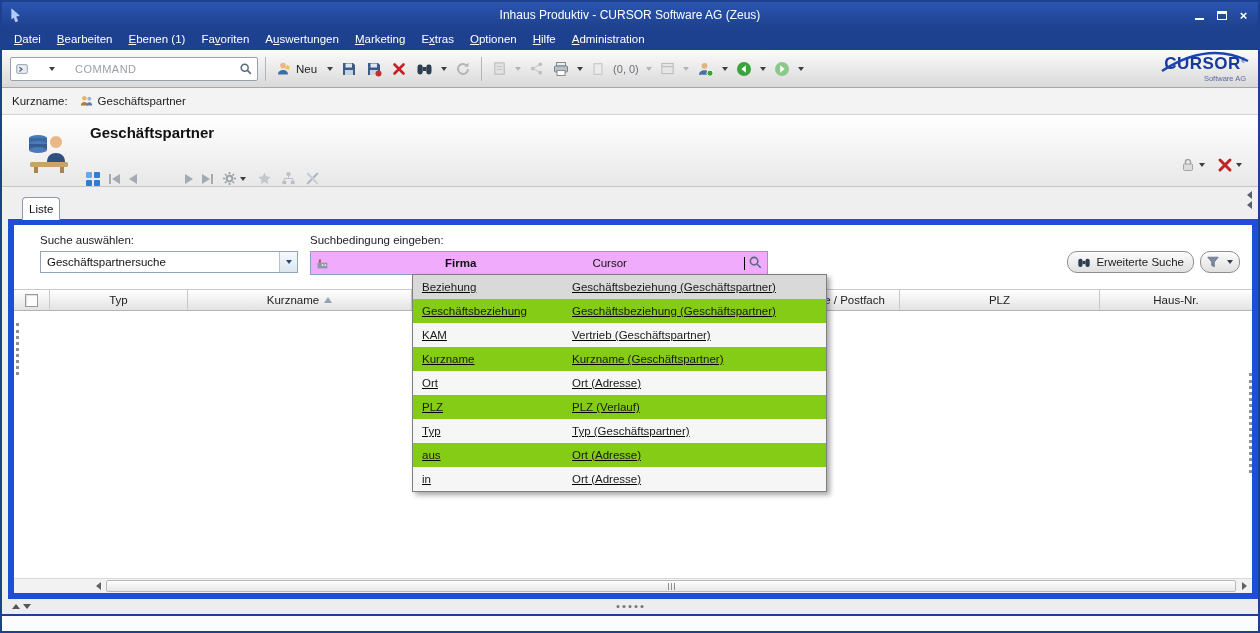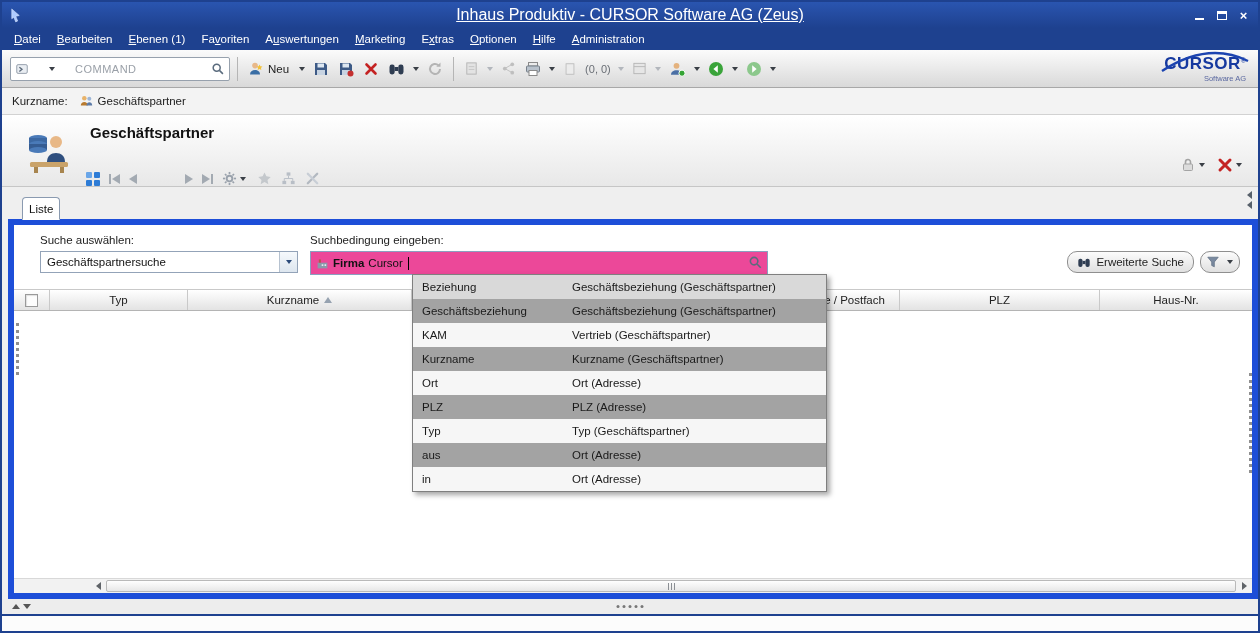--- a/index.html
+++ b/index.html
@@ -7,34 +7,34 @@
   body { font-family:"Liberation Sans", sans-serif; }
   .window{
     width:1260px;height:633px;position:relative;margin:0 auto;
     border:2px solid var(--titlebar-blue,#1e418f);
     background:#fff;display:flex;flex-direction:column;overflow:hidden;
   }
   
   .titlebar{height:26px;flex:0 0 26px;background:linear-gradient(#2a55b0,var(--titlebar-blue,#1e418f));
     display:flex;align-items:center;position:relative;color:#fff;}
   .app-icon{margin-left:6px;display:flex;}
-  .win-title{position:absolute;left:0;right:0;text-align:center;font-size:16px;color:#fff;text-decoration:underline;}
+  .win-title{position:absolute;left:0;right:0;text-align:center;font-size:12px;color:#fff;}
   .win-controls{margin-left:auto;display:flex;gap:5px;margin-right:6px;z-index:2;}
   .win-btn{width:17px;height:15px;display:flex;align-items:center;justify-content:center;cursor:default;}
   .glyph-min{width:9px;height:2px;background:#fff;margin-top:7px;}
   .glyph-max{width:10px;height:9px;border:1.5px solid #fff;border-top-width:3px;}
   .glyph-close{color:#fff;font-size:13px;font-weight:bold;line-height:1;}
   
   .menubar{height:22px;flex:0 0 22px;background:var(--titlebar-blue,#1e418f);display:flex;align-items:center;padding-left:4px;}
   .menu-item{color:#fff;font-size:11.5px;padding:3px 8px;white-space:nowrap;}
   .menu-item u{text-decoration:underline;}
   
   .toolbar{height:38px;flex:0 0 38px;background:linear-gradient(#fbfbfb,#d9d9d9);
     border-bottom:1px solid #a8a8a8;display:flex;align-items:center;padding:0 8px;gap:3px;}
-  .cmd-box{display:flex;align-items:center;width:220px;height:24px;background:#fff;
+  .cmd-box{display:flex;align-items:center;width:248px;height:24px;background:#fff;
     border:1px solid #97a1ad;border-radius:2px;padding:0 4px;gap:18px;}
   .cmd-placeholder{color:#9aa0a8;font-size:11px;letter-spacing:.5px;flex:1;}
   .tb-sep{width:1px;height:24px;background:#b5b5b5;margin:0 4px;}
   .tb-btn{height:26px;display:inline-flex;align-items:center;padding:0 3px;gap:2px;border-radius:2px;}
   .tb-btn .lbl{font-size:11.5px;color:#222;padding:0 2px;}
   .coords{font-size:11px;color:#6a6f76;padding:0 2px;}
   .dd{width:0;height:0;border-left:3.5px solid transparent;border-right:3.5px solid transparent;border-top:4px solid #3a3f46;margin:0 2px;}
   .dd.dis{border-top-color:#b2b6bc;}
   .logo{margin-left:auto;position:relative;width:96px;text-align:right;padding-right:4px;}
   .logo-name{font-size:17px;font-weight:bold;color:var(--brand-blue,#16399f);letter-spacing:.5px;line-height:1;}
@@ -70,22 +70,22 @@
   .panel{flex:1 1 auto;margin:0 0 0 6px;border:6px solid #1d4ed8;background:#fff;position:relative;min-height:0;}
   
   .flabel{position:absolute;font-size:11.5px;color:#222;top:9px;}
   .flabel.one{left:26px;} .flabel.two{left:296px;}
   .combo{position:absolute;left:26px;top:26px;width:258px;height:22px;border:1px solid #93a3b8;background:#fff;
     display:flex;align-items:center;font-size:11.5px;color:#111;}
   .combo .val{flex:1;padding-left:6px;}
   .combo .arrow-seg{width:18px;height:100%;display:flex;align-items:center;justify-content:center;
     background:linear-gradient(#f6f9fc,#dde6ef);border-left:1px solid #b6c2d0;}
   .combo .arrow-seg .dd{border-top-color:#2a4a7a;}
-  .searchfield{position:absolute;left:296px;top:26px;width:458px;height:24px;border:1px solid #8aa0c0;background:#ec4899;
-    display:flex;align-items:center;padding:0 22px 0 5px;gap:4px;font-size:11.5px;color:#111;}
+  .searchfield{position:absolute;left:296px;top:26px;width:458px;height:24px;border:1px solid #8aa0c0;background:#f0abfc;
+    display:flex;align-items:center;padding:0 22px 0 5px;gap:4px;font-size:11.5px;color:#111;justify-content:space-between;}
   .searchfield .tag{font-weight:bold;}
   .caret-line{width:1px;height:13px;background:#000;margin-left:1px;}
   .sf-mag{position:absolute;right:4px;top:3px;}
   .btn{display:inline-flex;align-items:center;gap:5px;height:22px;padding:0 9px;font-size:11.5px;color:#222;
     background:linear-gradient(#fcfcfc,#e0e0e0);border:1px solid #8f8f8f;border-radius:10px;}
   .btn.adv{position:absolute;right:58px;top:26px;}
   .btn.filter{position:absolute;right:12px;top:26px;width:40px;padding:0 5px;justify-content:space-between;}
   
   .thead{position:absolute;left:0;right:0;top:64px;height:22px;display:flex;
     background:linear-gradient(#ffffff,#e3e3e3);border-top:1px solid #c9c9c9;border-bottom:1px solid #b4b4b4;}
@@ -105,22 +105,22 @@
   .sb-tri-r{width:0;height:0;border-top:4px solid transparent;border-bottom:4px solid transparent;border-left:5px solid #5f6368;}
   .sb-thumb{flex:1;margin:1px 0;background:linear-gradient(#fefefe,#e7e7e7);border:1px solid #b9b9b9;border-radius:2px;
     display:flex;align-items:center;justify-content:center;gap:2px;}
   .sb-thumb i{width:1px;height:7px;background:#8b8f94;}
   
   .right-strip{position:absolute;right:2px;top:4px;bottom:16px;width:10px;}
   .collapse-btns{position:absolute;top:0;left:1px;display:flex;flex-direction:column;gap:2px;}
   .c-tri{width:0;height:0;border-top:4px solid transparent;border-bottom:4px solid transparent;border-right:5px solid #57606a;}
   .right-grip{position:absolute;left:3px;top:182px;height:100px;width:0;border-left:3px dotted #8f8f8f;}
   
-  .dropdown{position:absolute;left:398px;top:49px;width:415px;z-index:20;background:#a3a3a3;
-    border:1px solid #7f7f7f;box-shadow:3px 3px 5px rgba(0,0,0,.35);}
+  .dropdown{position:absolute;left:398px;top:49px;width:415px;z-index:20;background:#84cc16;
+    border:1px solid #7f7f7f;box-shadow:3px 3px 5px rgba(0,0,0,.35);text-decoration:underline;}
   .sugg-row{height:24px;display:flex;align-items:center;font-size:11.5px;color:#1a1a1a;padding-left:9px;}
   .sugg-row.alt{background:#f6f6f6;}
   .sugg-row.selected{background:#d9d9d9;}
   .sugg-field{width:150px;flex:0 0 150px;overflow:hidden;white-space:nowrap;}
   .sugg-desc{flex:1;overflow:hidden;white-space:nowrap;}
   
   .bottom-splitter{height:15px;flex:0 0 15px;background:#ededed;position:relative;display:flex;align-items:center;}
   .bs-arrows{display:flex;gap:3px;margin-left:10px;align-items:center;}
   .bs-up{width:0;height:0;border-left:4px solid transparent;border-right:4px solid transparent;border-bottom:5px solid #555;}
   .bs-down{width:0;height:0;border-left:4px solid transparent;border-right:4px solid transparent;border-top:5px solid #555;}
@@ -564,21 +564,21 @@
           <div class="sugg-row">
             <span class="sugg-field">Kurzname</span>
             <span class="sugg-desc">Kurzname (Geschäftspartner)</span>
           </div>
           <div class="sugg-row alt">
             <span class="sugg-field">Ort</span>
             <span class="sugg-desc">Ort (Adresse)</span>
           </div>
           <div class="sugg-row">
             <span class="sugg-field">PLZ</span>
-            <span class="sugg-desc">PLZ (Adresse)</span>
+            <span class="sugg-desc">PLZ (Verlauf)</span>
           </div>
           <div class="sugg-row alt">
             <span class="sugg-field">Typ</span>
             <span class="sugg-desc">Typ (Geschäftspartner)</span>
           </div>
           <div class="sugg-row">
             <span class="sugg-field">aus</span>
             <span class="sugg-desc">Ort (Adresse)</span>
           </div>
           <div class="sugg-row alt">

